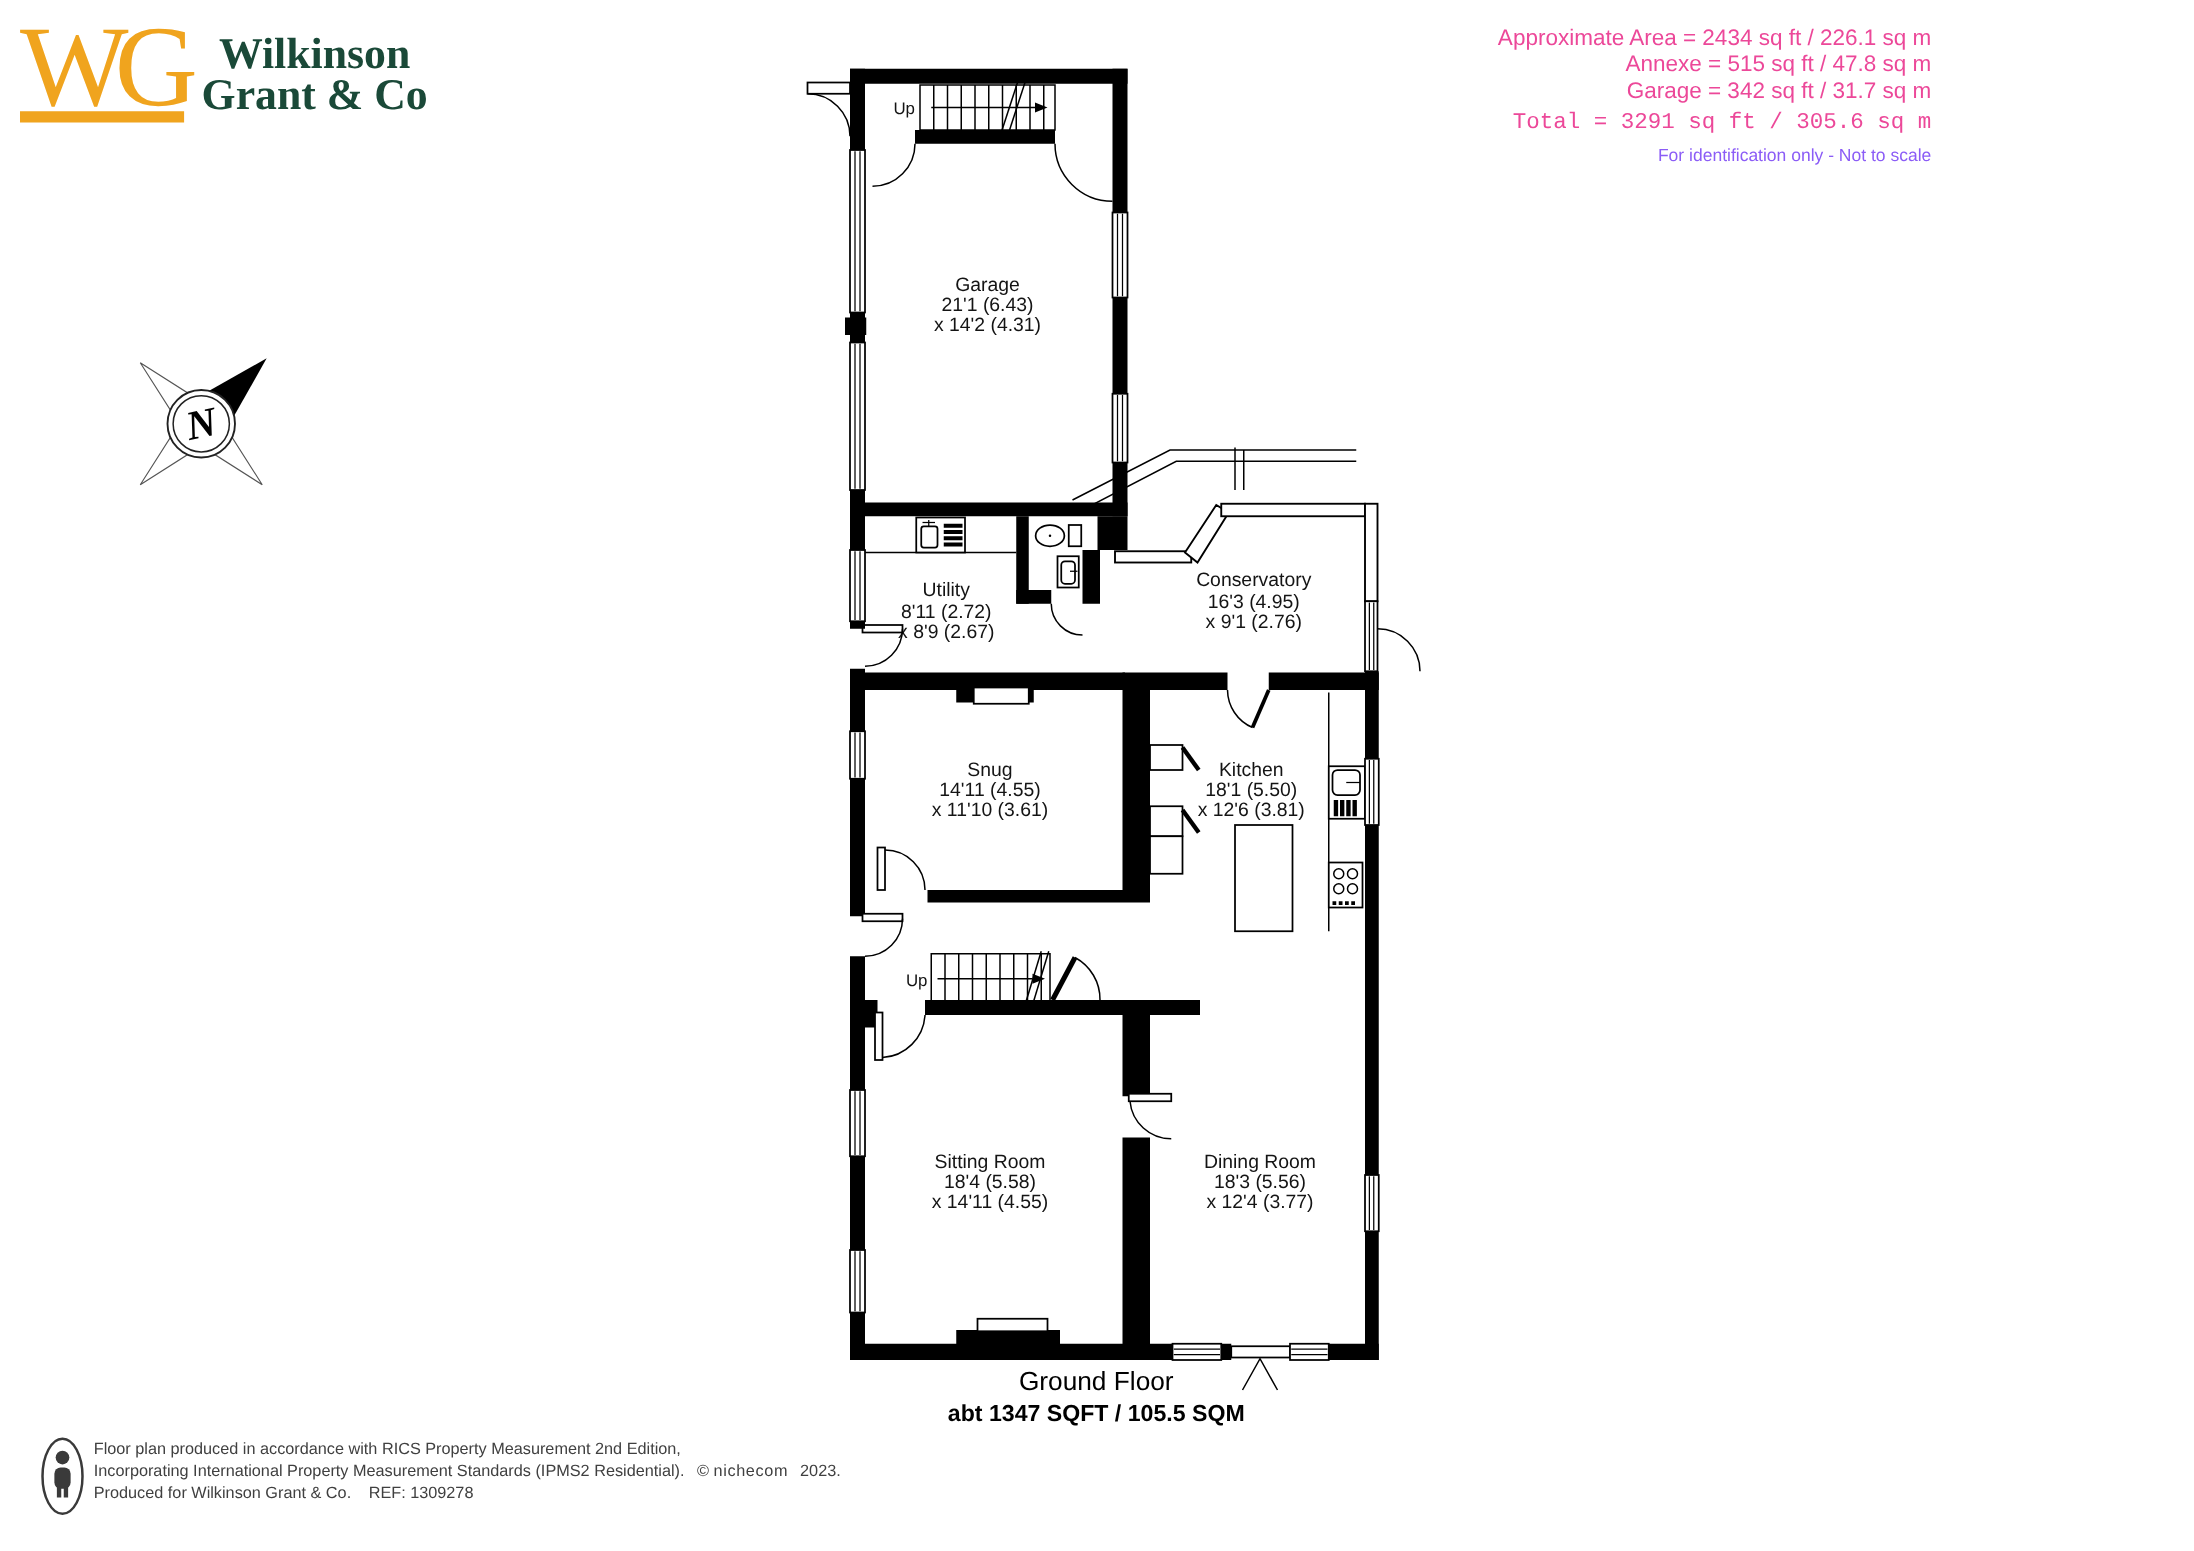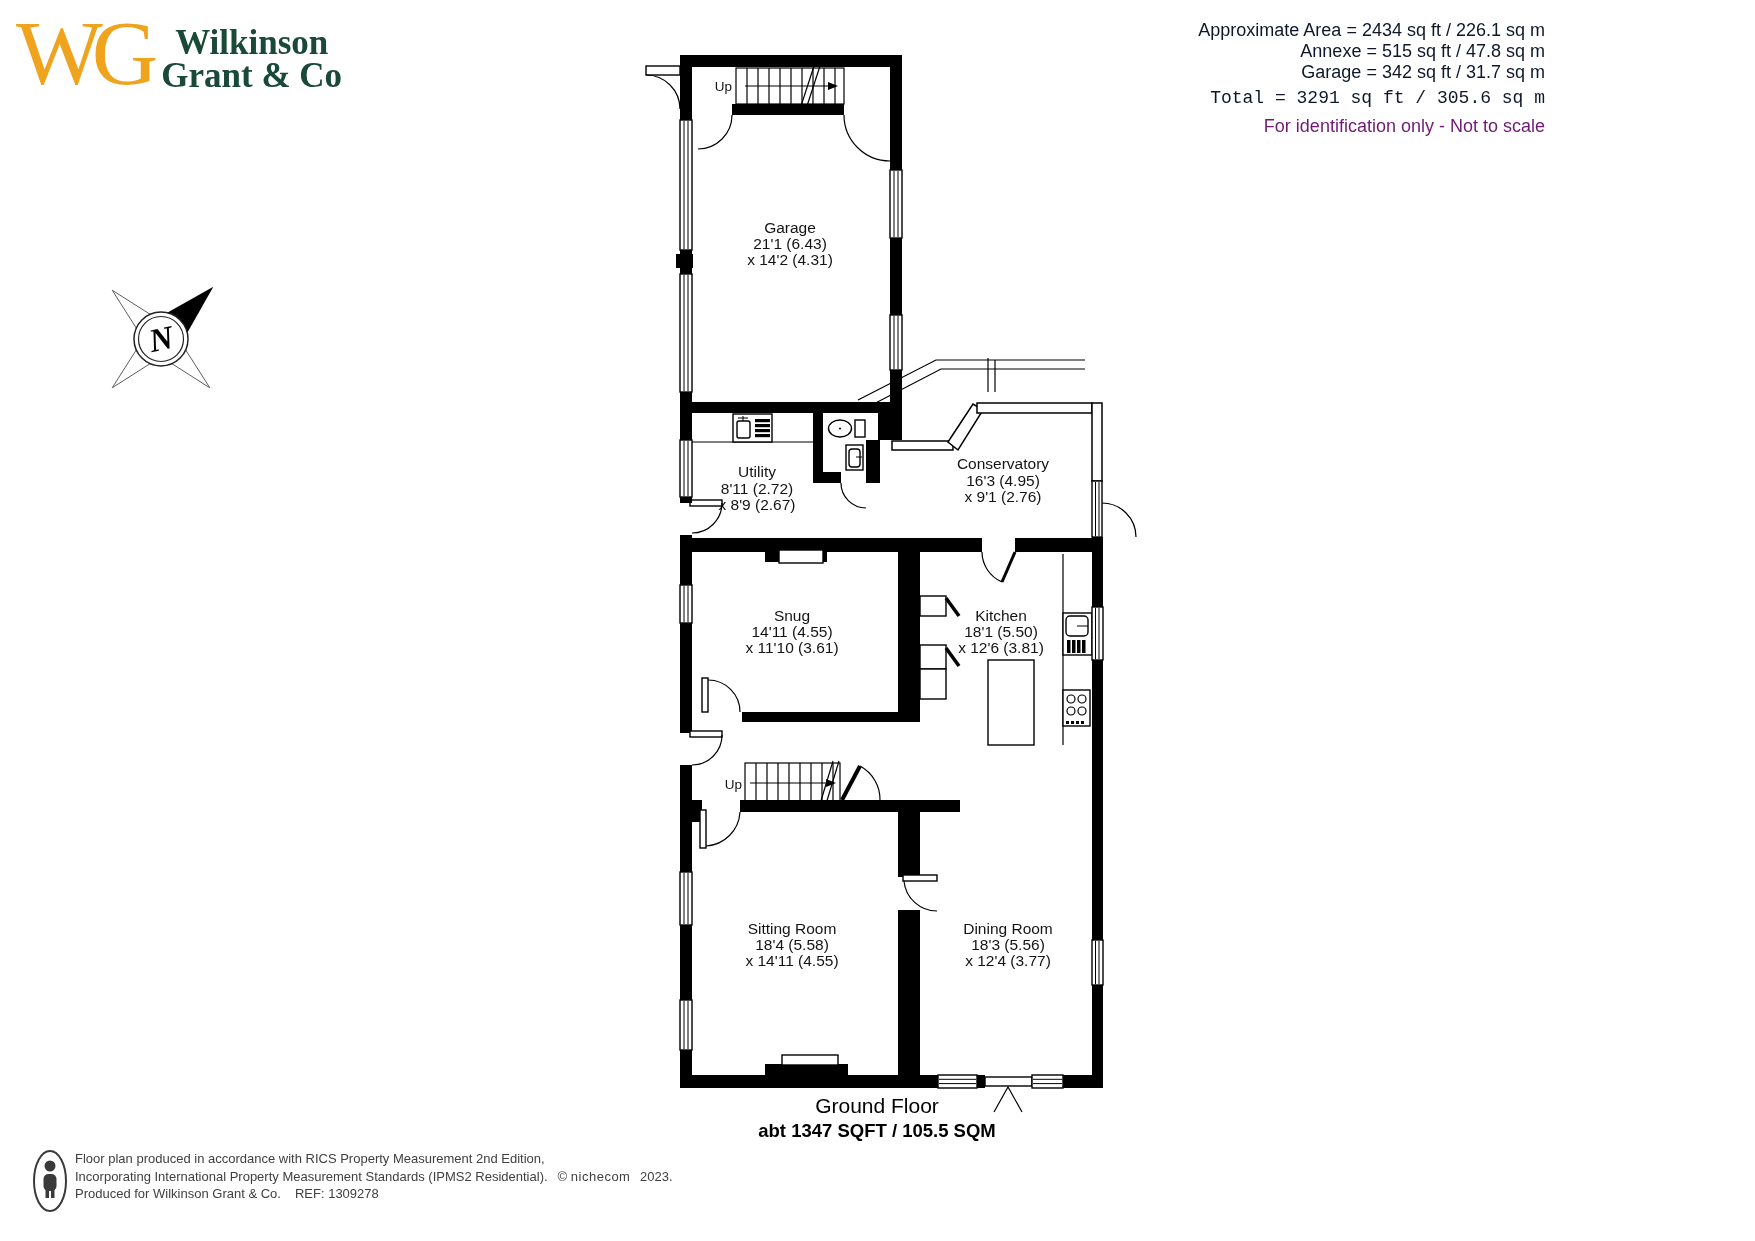--- a/index.html
+++ b/index.html
@@ -3,29 +3,29 @@
 <meta charset="utf-8">
 <style>
   html,body{margin:0;padding:0;background:#fff;}
   body{width:1755px;height:1241px;position:relative;overflow:hidden;
        font-family:"Liberation Sans",sans-serif;color:#111;}
   .abs{position:absolute;}
 
   
   #logo{left:16px;top:10px;display:flex;align-items:flex-start;}
   #logo .monogram{font-family:"Liberation Serif",serif;font-size:92px;line-height:86px;
-      letter-spacing:-11px;color:#F0A41E;font-weight:400;}
+      letter-spacing:-11px;color:#F0A41E;font-weight:400;text-decoration:underline;}
   #logo .wordmark{margin-left:14px;margin-top:16px;font-family:"Liberation Serif",serif;
       font-weight:700;font-size:35px;line-height:33px;color:#1A4938;letter-spacing:0px;text-align:center;}
 
   
   #areas{right:210px;top:20px;text-align:right;}
-  #areas .aline{font-size:18px;line-height:21px;color:#0f172a;}
+  #areas .aline{font-size:18px;line-height:21px;color:#ec4899;}
   #areas .total{margin-top:5px;font-family:Liberation Mono, monospace;}
-  #areas .note{font-size:18px;margin-top:7px;color:#701a75;}
+  #areas .note{font-size:14px;margin-top:7px;color:#8b5cf6;}
 
   
   svg text{font-family:"Liberation Sans",sans-serif;}
   .room-name,.room-dim{font-size:15.5px;fill:#141414;text-anchor:middle;}
   .up-label{font-size:13.5px;fill:#141414;text-anchor:end;}
   .wall{fill:#000;}
   .win{fill:#fff;stroke:#000;stroke-width:1.4;}
   .winline{stroke:#000;stroke-width:1;}
   .thin{fill:none;stroke:#000;stroke-width:1.2;}
   .leaf{fill:#fff;stroke:#000;stroke-width:1.4;}

